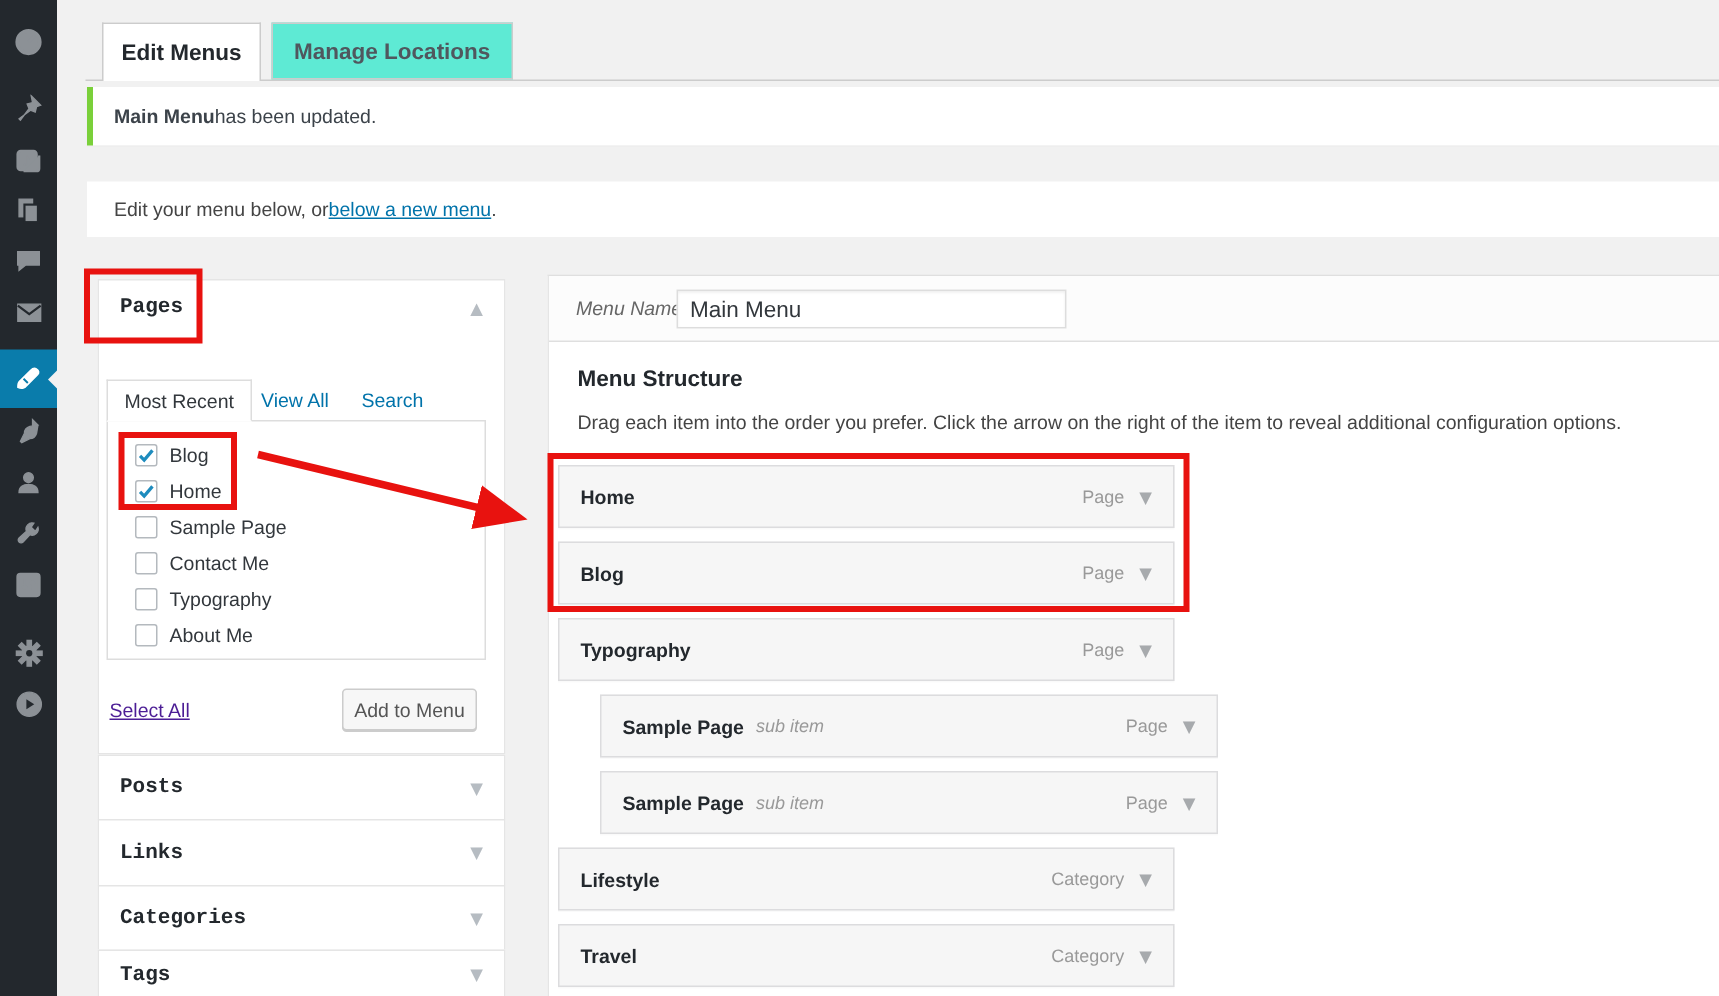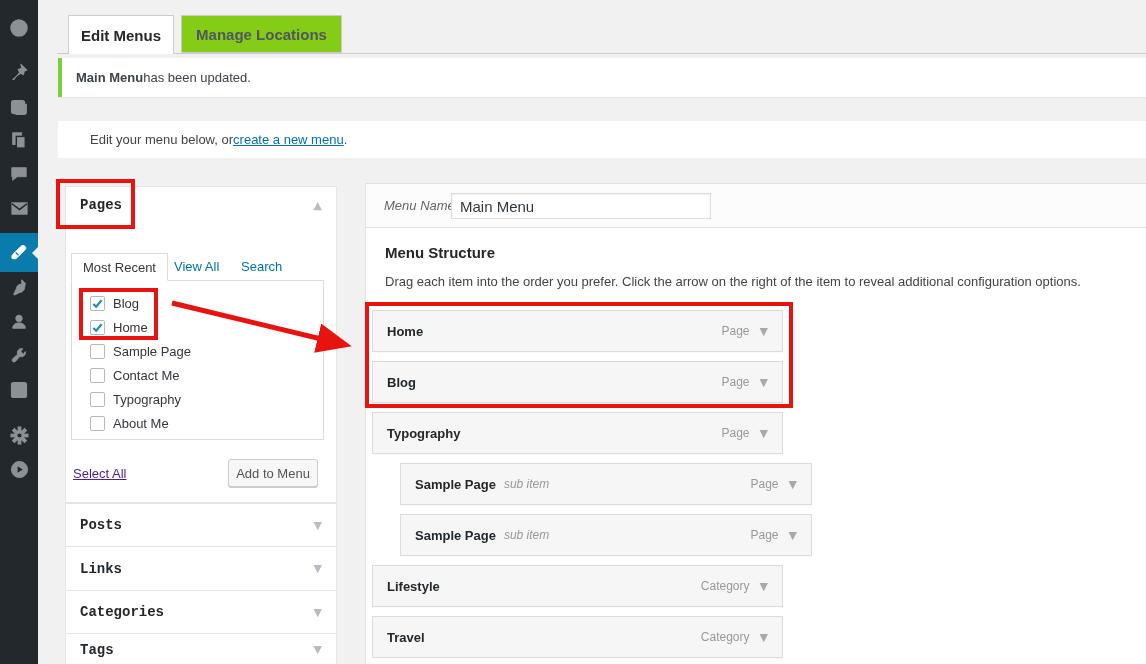--- a/index.html
+++ b/index.html
@@ -15,28 +15,28 @@
   .active-item { position:absolute; left:0; top:233px; width:38px; height:39px; background:#0a7cab; }
   .active-item .notch { position:absolute; right:0; top:50%; margin-top:-6px; width:0; height:0;
       border-top:6px solid transparent; border-bottom:6px solid transparent; border-right:6px solid #f1f1f1; }
   .active-item .g { fill:#ffffff; stroke:#ffffff; }
 
   
   .tabline { position:absolute; left:57px; top:53px; width:1089px; height:1px; background:#ccc; }
   .nav-tab { position:absolute; top:15px; display:flex; align-items:center; justify-content:center;
       font-size:15px; font-weight:bold; border:1px solid #ccc; cursor:pointer; }
   .nav-tab.on  { left:68px; width:106px; height:39px; background:#fff; border-bottom:none; color:#23282d; z-index:3;text-align:center; }
-  .nav-tab.off { left:181px; width:161px; height:38px; background:#84cc16; color:#50575e; }
+  .nav-tab.off { left:181px; width:161px; height:38px; background:#5eead4; color:#50575e; }
 
   
   .notice { position:absolute; left:58px; top:58px; width:1088px; height:39px; background:#fff;
       border-left:4px solid #7ad03a; box-shadow:0 1px 1px rgba(0,0,0,.04);
       display:flex; align-items:center; padding-left:14px; font-size:13px; color:#3c434a; }
   .manage-bar { position:absolute; left:58px; top:121px; width:1088px; height:37px; background:#fff;
-      display:flex; align-items:center; padding-left:32px; font-size:13px; color:#444; }
+      display:flex; align-items:center; padding-left:18px; font-size:13px; color:#444; }
   a.bluelink { color:#0073aa; text-decoration:underline; cursor:pointer; }
 
   
   .panel { position:absolute; background:#fff; border:1px solid #e5e5e5; }
   .pages-panel { left:65px; top:186px; width:272px; height:317px; }
   .panel-head { height:36px; display:flex; align-items:center; padding:0 14px; cursor:pointer; }
   .panel-title { font-size:14px; font-weight:bold; color:#23282d;font-family:Liberation Mono, monospace; }
   .tri { margin-left:auto; color:#b6bcc2; font-size:11px; font-family:"DejaVu Sans",sans-serif; }
 
   .inner-tabs { position:absolute; left:0; top:66px; width:272px; height:28px; font-size:13px; }
@@ -185,21 +185,21 @@
       <span>Manage Locations</span>
     </div>
 
   <div class="notice">
     <span style="font-weight:bold">Main Menu</span>
       <span> has been updated.</span>
   </div>
 
   <div class="manage-bar">
     <span>Edit your menu below, or </span>
-      <a class="bluelink">create a new menu</a>
+      <a class="bluelink">below a new menu</a>
       <span>.</span>
   </div>
 
   <div class="panel pages-panel">
     <div class="panel-head">
       <span class="panel-title">Pages</span>
       <span class="tri">▲</span>
     </div>
     <div class="inner-tabs">
       <div class="inner-tab-active">

